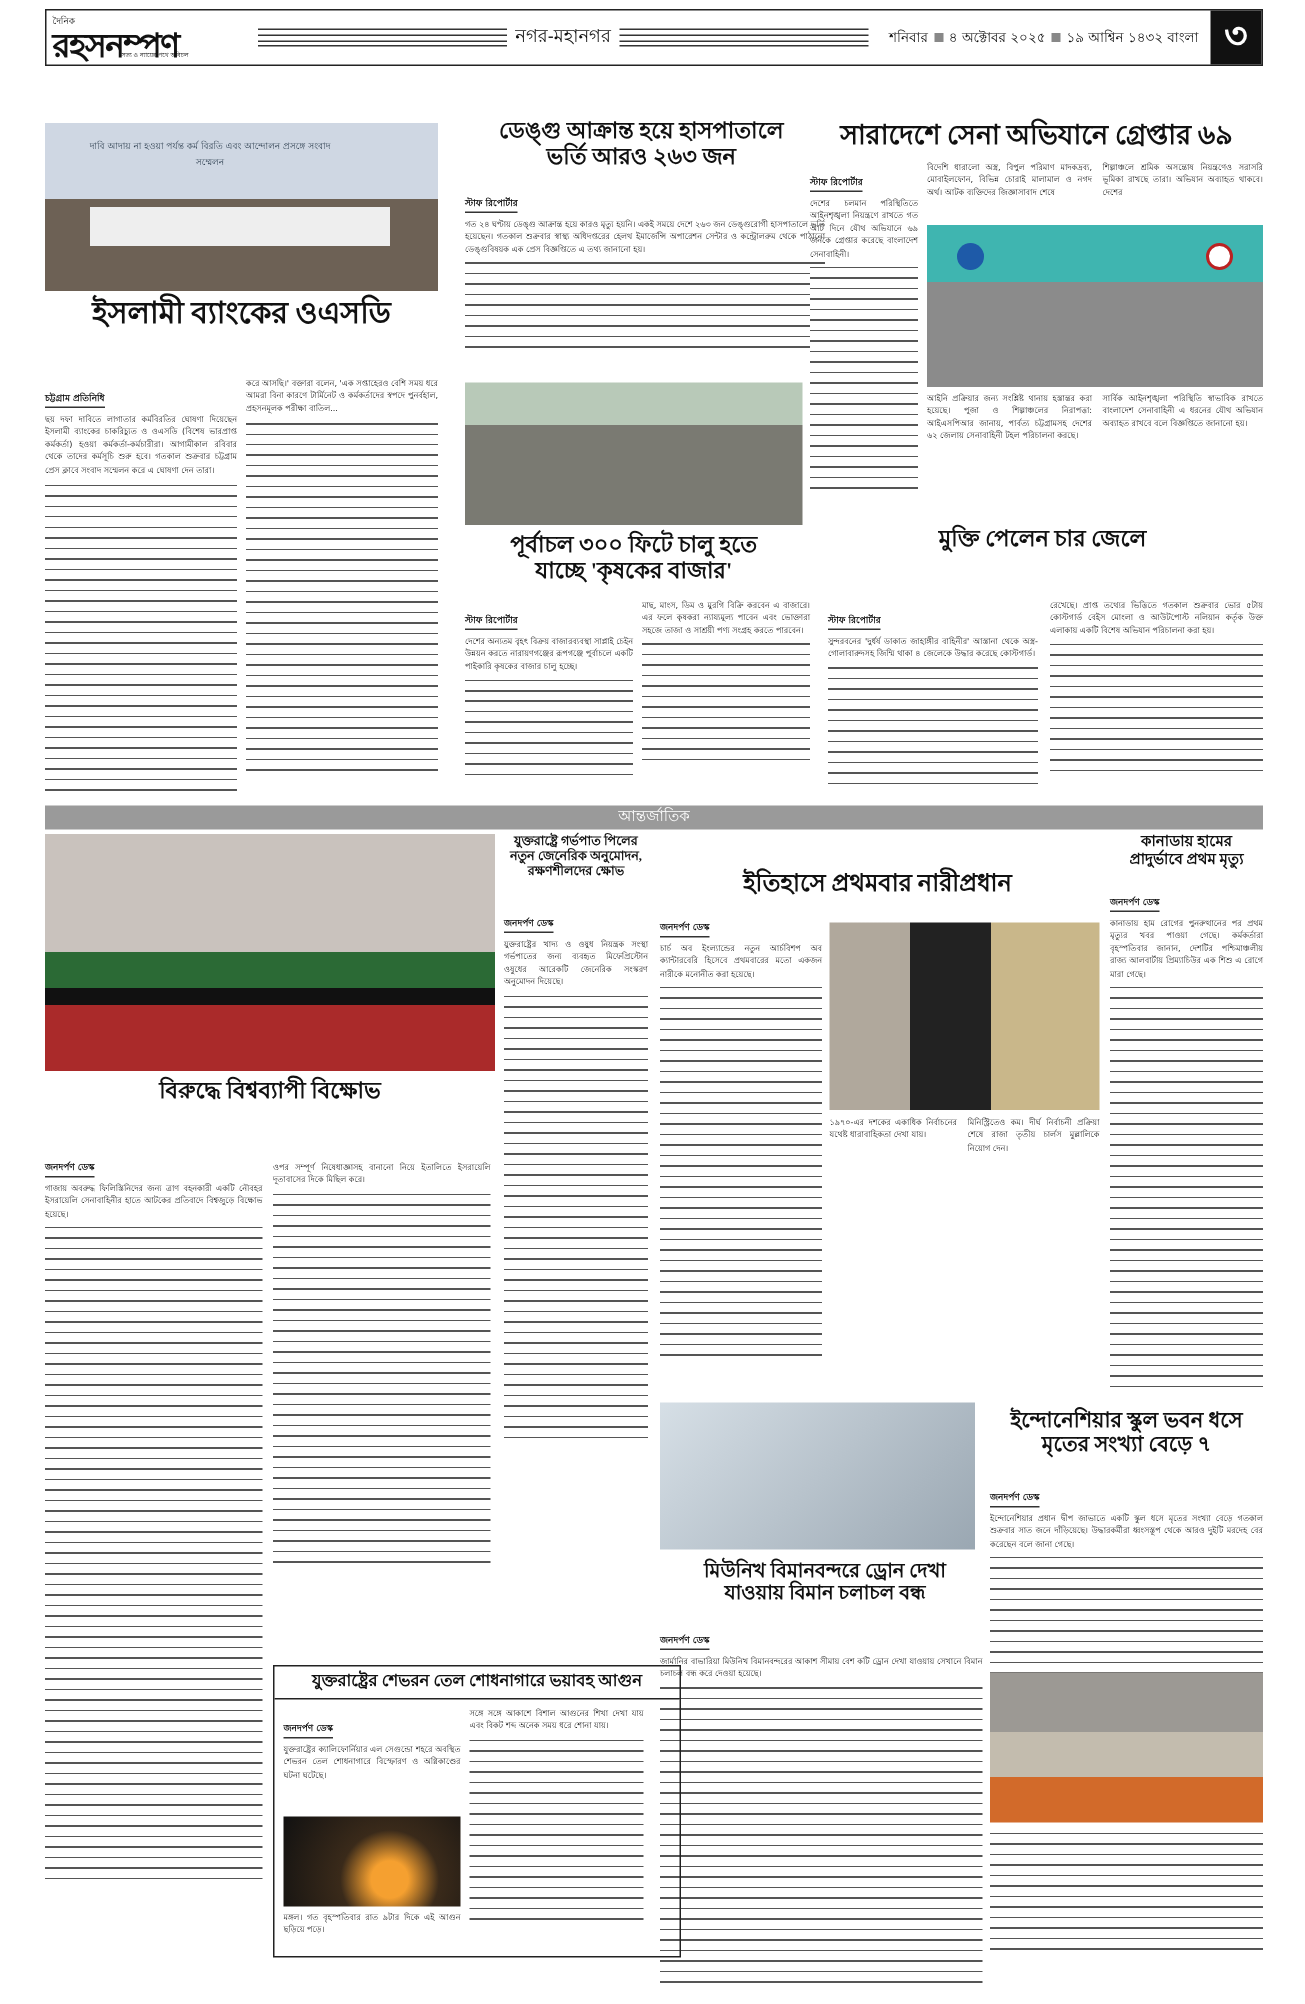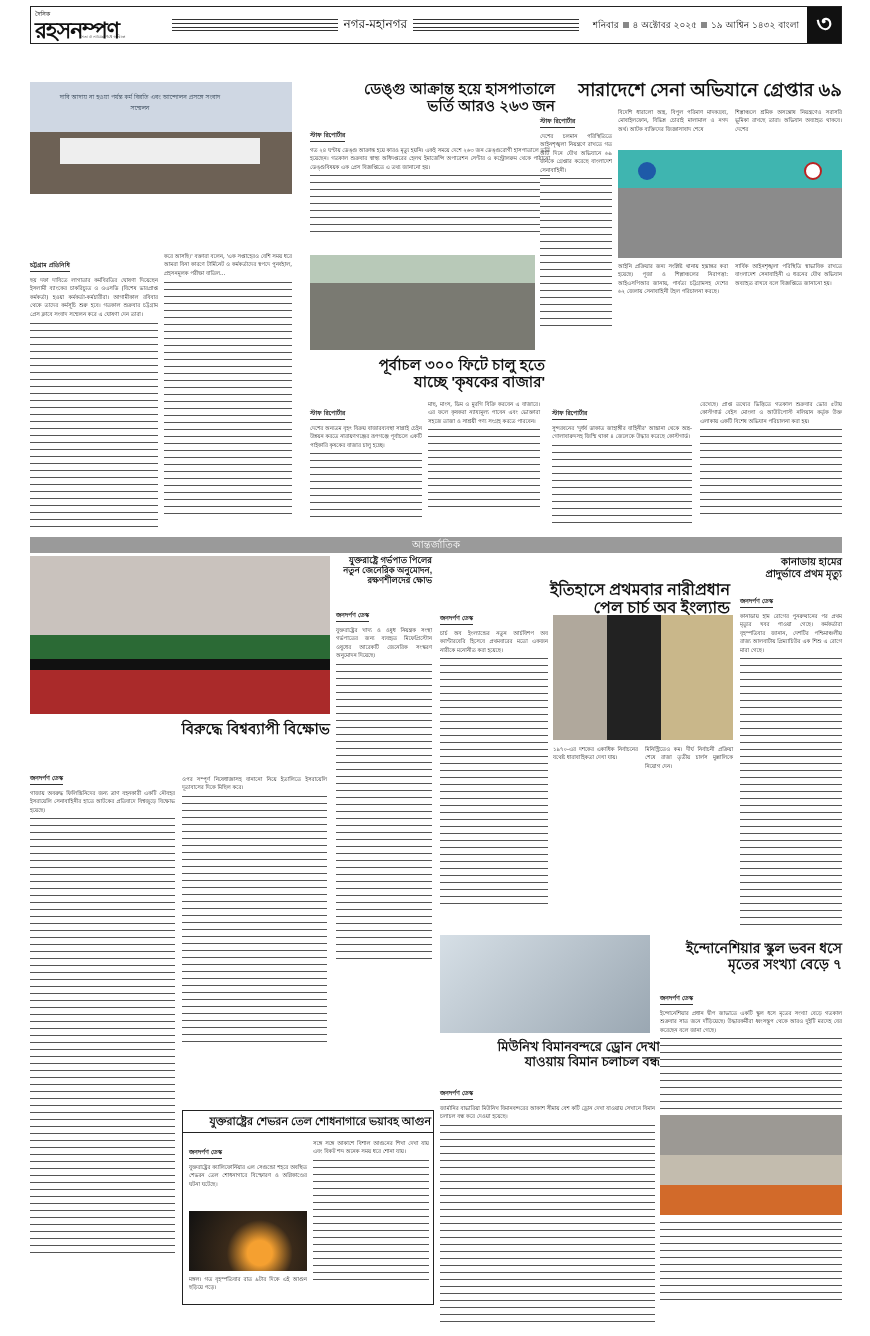--- a/index.html
+++ b/index.html
@@ -11,21 +11,21 @@
 .logo .big{font-size:22px;font-weight:bold;position:absolute;top:6px;left:4px;letter-spacing:-1px}
 .logo .tag{font-size:4px;position:absolute;bottom:2px;left:50px}
 .rules{flex:1;height:12px;border-top:1.5px solid #333;border-bottom:1.5px solid #333;position:relative;margin:0 6px}
 .rules:before,.rules:after{content:"";position:absolute;left:0;right:0;border-top:1px solid #333}
 .rules:before{top:3px}.rules:after{top:7px}
 .section-name{font-size:12px;font-family:Liberation Sans, sans-serif;white-space:nowrap}
 .dateline{font-size:9px;white-space:nowrap;margin:0 8px}
 .sq{display:inline-block;width:6px;height:6px;background:#888;margin:0 4px}
 .pagenum{width:34px;height:100%;background:#111;color:#fff;font-size:24px;display:flex;align-items:center;justify-content:center;font-weight:bold}
 .photo{background:#888;overflow:hidden}
-.headline{font-family:Liberation Sans, sans-serif;font-weight:bold;text-align:right;line-height:1.15}
+.headline{font-family:Liberation Serif, serif;font-weight:bold;text-align:center;line-height:1.15}
 .byline{font-size:6px;font-weight:bold;border-bottom:1px solid #333;display:inline-block;margin-bottom:4px}
 .body{font-size:5.4px;line-height:1.55;text-align:justify;color:#222}
 .txt{background:repeating-linear-gradient(#fff 0 2px,#555 2px 3px,#fff 3px 7px);height:100%}
 .band{left:30px;top:537px;width:812px;height:16px;background:#9a9a9a;color:#fff;font-size:10px;text-align:center;line-height:16px}
 .boxed{border:1px solid #222}
 </style>
 </head>
 <body>
 
 <div class="abs masthead">
@@ -41,20 +41,21 @@
     <span>শনিবার</span><span class="sq"></span><span>৪ অক্টোবর ২০২৫</span><span class="sq"></span><span>১৯ আশ্বিন ১৪৩২ বাংলা</span>
   </span>
   <div class="pagenum">৩</div>
 </div>
 
 <div class="abs photo" style="left:30px;top:82px;width:262px;height:112px;background:linear-gradient(#cfd7e3 0 45%,#6d6155 45% 100%)">
   <div style="position:absolute;left:20px;top:10px;width:180px;font-size:6px;color:#345;text-align:center">দাবি আদায় না হওয়া পর্যন্ত কর্ম বিরতি এবং আন্দোলন প্রসঙ্গে সংবাদ সম্মেলন</div>
   <div style="position:absolute;left:30px;top:56px;width:200px;height:26px;background:#eee"></div>
 </div>
 <div class="abs headline" style="left:30px;top:198px;width:262px;font-size:20px">
+  <div>ইসলামী ব্যাংকের ওএসডি</div>
 </div>
 <div class="abs" style="left:30px;top:252px;width:128px">
   <span class="byline">চট্টগ্রাম প্রতিনিধি</span>
   <div class="body">ছয় দফা দাবিতে লাগাতার কর্মবিরতির ঘোষণা দিয়েছেন ইসলামী ব্যাংকের চাকরিচ্যুত ও ওএসডি (বিশেষ ভারপ্রাপ্ত কর্মকর্তা) হওয়া কর্মকর্তা-কর্মচারীরা। আগামীকাল রবিবার থেকে তাদের কর্মসূচি শুরু হবে। গতকাল শুক্রবার চট্টগ্রাম প্রেস ক্লাবে সংবাদ সম্মেলন করে এ ঘোষণা দেন তারা।</div>
   <div class="txt" style="height:210px;margin-top:3px"></div>
 </div>
 <div class="abs" style="left:164px;top:252px;width:128px">
   <div class="body">করে আসছি।' বক্তারা বলেন, 'এক সপ্তাহেরও বেশি সময় ধরে আমরা বিনা কারণে টার্মিনেট ও কর্মকর্তাদের স্বপদে পুনর্বহাল, প্রহসনমূলক পরীক্ষা বাতিল...</div>
   <div class="txt" style="height:240px;margin-top:3px"></div>
 </div>
@@ -93,20 +94,21 @@
   <span class="byline">স্টাফ রিপোর্টার</span>
   <div class="body">দেশের অন্যতম বৃহৎ বিক্রয় বাজারব্যবস্থা সাপ্লাই চেইন উন্নয়ন করতে নারায়ণগঞ্জের রূপগঞ্জে পূর্বাচলে একটি পাইকারি কৃষকের বাজার চালু হচ্ছে।</div>
   <div class="txt" style="height:70px;margin-top:2px"></div>
 </div>
 <div class="abs" style="left:428px;top:400px;width:112px">
   <div class="body">মাছ, মাংস, ডিম ও মুরগি বিক্রি করবেন এ বাজারে। এর ফলে কৃষকরা ন্যায্যমূল্য পাবেন এবং ভোক্তারা সহজে তাজা ও সাশ্রয়ী পণ্য সংগ্রহ করতে পারবেন।</div>
   <div class="txt" style="height:80px;margin-top:2px"></div>
 </div>
 
 <div class="abs headline" style="left:548px;top:352px;width:294px;font-size:15px">
+  <div>মুক্তি পেলেন চার জেলে</div>
 </div>
 <div class="abs" style="left:552px;top:400px;width:140px">
   <span class="byline">স্টাফ রিপোর্টার</span>
   <div class="body">সুন্দরবনের 'দুর্ধর্ষ ডাকাত জাহাঙ্গীর বাহিনীর' আস্তানা থেকে অস্ত্র-গোলাবারুদসহ জিম্মি থাকা ৪ জেলেকে উদ্ধার করেছে কোস্টগার্ড।</div>
   <div class="txt" style="height:80px;margin-top:2px"></div>
 </div>
 <div class="abs" style="left:700px;top:400px;width:142px">
   <div class="body">রেখেছে। প্রাপ্ত তথ্যের ভিত্তিতে গতকাল শুক্রবার ভোর ৫টায় কোস্টগার্ড বেইস মোংলা ও আউটপোস্ট নলিয়ান কর্তৃক উক্ত এলাকায় একটি বিশেষ অভিযান পরিচালনা করা হয়।</div>
   <div class="txt" style="height:90px;margin-top:2px"></div>
 </div>
@@ -133,21 +135,20 @@
   <div>রক্ষণশীলদের ক্ষোভ</div>
 </div>
 <div class="abs" style="left:336px;top:602px;width:96px">
   <span class="byline">জনদর্পণ ডেস্ক</span>
   <div class="body">যুক্তরাষ্ট্রের খাদ্য ও ওষুধ নিয়ন্ত্রক সংস্থা গর্ভপাতের জন্য ব্যবহৃত মিফেপ্রিস্টোন ওষুধের আরেকটি জেনেরিক সংস্করণ অনুমোদন দিয়েছে।</div>
   <div class="txt" style="height:300px;margin-top:2px"></div>
 </div>
 
 <div class="abs headline" style="left:440px;top:581px;width:290px;font-size:16px">
   <div>ইতিহাসে প্রথমবার নারীপ্রধান</div>
-  <div>পেল চার্চ অব ইংল্যান্ড</div>
 </div>
 <div class="abs" style="left:440px;top:605px;width:108px">
   <span class="byline">জনদর্পণ ডেস্ক</span>
   <div class="body">চার্চ অব ইংল্যান্ডের নতুন আর্চবিশপ অব ক্যান্টারবেরি হিসেবে প্রথমবারের মতো একজন নারীকে মনোনীত করা হয়েছে।</div>
   <div class="txt" style="height:250px;margin-top:2px"></div>
 </div>
 <div class="abs photo" style="left:553px;top:615px;width:180px;height:125px;background:linear-gradient(90deg,#b0a89c 0 30%,#222 30% 60%,#c9b78a 60% 100%)"></div>
 <div class="abs body" style="left:553px;top:745px;width:85px">১৯৭০-এর দশকের একাধিক নির্বাচনের যথেষ্ট ধারাবাহিকতা দেখা যায়।</div>
 <div class="abs body" style="left:645px;top:745px;width:88px">মিনিস্ট্রিতেও কম। দীর্ঘ নির্বাচনী প্রক্রিয়া শেষে রাজা তৃতীয় চার্লস মুল্লালিকে নিয়োগ দেন।</div>
 
@@ -177,21 +178,21 @@
   <div>মৃতের সংখ্যা বেড়ে ৭</div>
 </div>
 <div class="abs" style="left:660px;top:985px;width:182px">
   <span class="byline">জনদর্পণ ডেস্ক</span>
   <div class="body">ইন্দোনেশিয়ার প্রধান দ্বীপ জাভাতে একটি স্কুল ধসে মৃতের সংখ্যা বেড়ে গতকাল শুক্রবার সাত জনে দাঁড়িয়েছে। উদ্ধারকর্মীরা ধ্বংসস্তূপ থেকে আরও দুইটি মরদেহ বের করেছেন বলে জানা গেছে।</div>
   <div class="txt" style="height:110px;margin-top:2px"></div>
 </div>
 <div class="abs photo" style="left:660px;top:1115px;width:182px;height:100px;background:linear-gradient(#9c9994 0 40%,#c3bcae 40% 70%,#d26a2a 70% 100%)"></div>
 <div class="abs txt" style="left:660px;top:1220px;width:182px;height:80px"></div>
 
-<div class="abs boxed" style="left:182px;top:1110px;width:252px;height:195px">
+<div class="abs boxed" style="left:182px;top:1110px;width:272px;height:195px">
   <div class="headline" style="font-size:11px;padding:4px 2px;border-bottom:1px solid #222">যুক্তরাষ্ট্রের শেভরন তেল শোধনাগারে ভয়াবহ আগুন</div>
   <div style="position:absolute;left:6px;top:28px;width:118px">
     <span class="byline">জনদর্পণ ডেস্ক</span>
     <div class="body">যুক্তরাষ্ট্রের ক্যালিফোর্নিয়ার এল সেগুন্ডো শহরে অবস্থিত শেভরন তেল শোধনাগারে বিস্ফোরণ ও অগ্নিকাণ্ডের ঘটনা ঘটেছে।</div>
   </div>
   <div class="photo" style="position:absolute;left:6px;top:100px;width:118px;height:60px;background:radial-gradient(circle at 60% 70%,#f5a030 0 15%,#3a2a1a 40%,#111 100%)"></div>
   <div class="body" style="position:absolute;left:6px;top:164px;width:118px">মঙ্গল। গত বৃহস্পতিবার রাত ৯টার দিকে এই আগুন ছড়িয়ে পড়ে।</div>
   <div style="position:absolute;left:130px;top:28px;width:116px">
     <div class="body">সঙ্গে সঙ্গে আকাশে বিশাল আগুনের শিখা দেখা যায় এবং বিকট শব্দ অনেক সময় ধরে শোনা যায়।</div>
     <div class="txt" style="height:125px;margin-top:2px"></div>

